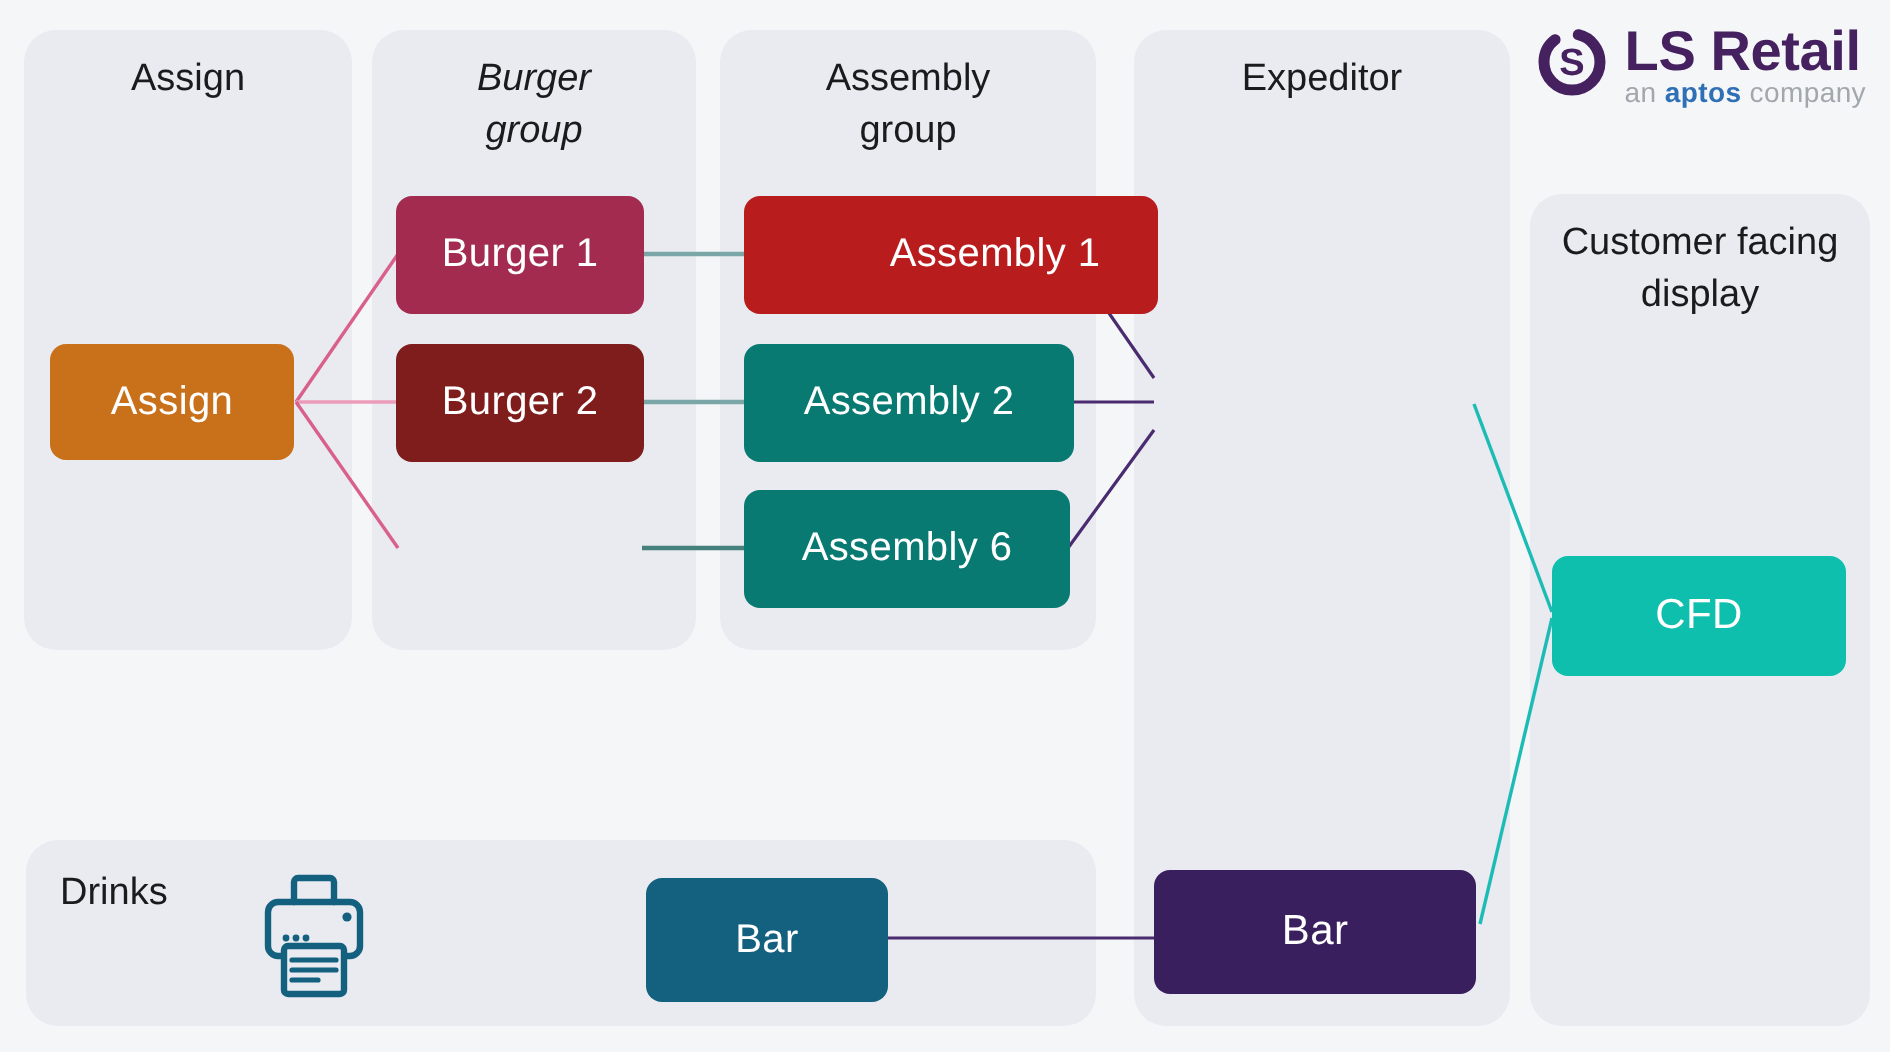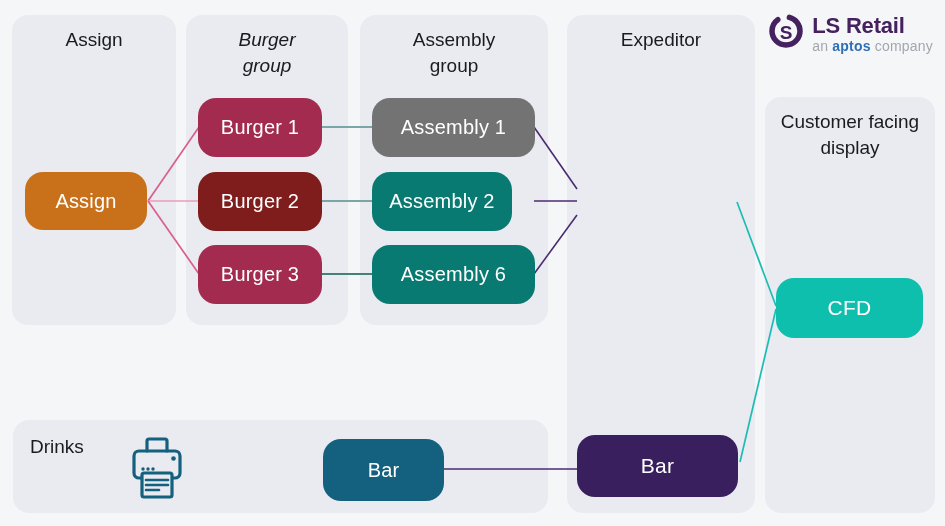--- a/index.html
+++ b/index.html
@@ -21,41 +21,41 @@
     text-align:center; font-size:19px; line-height:26px; color:#1b1b1e;
   }
   #p-burger .panel-title   { width:100px; left:50%; transform:translateX(-50%); }
   #p-assembly .panel-title { width:120px; left:50%; transform:translateX(-50%); }
   #p-cfd .panel-title      { width:140px; left:50%; transform:translateX(-50%); }
   #p-drinks .panel-title   { left:17px; right:auto; width:auto; text-align:left; top:14px; }
 
   .wires { position:absolute; left:0; top:0; z-index:1; }
 
   .node {
-    position:absolute; border-radius:18px; z-index:2;
+    position:absolute; border-radius:8px; z-index:2;
     display:flex; align-items:center; justify-content:center;
     color:#ffffff; font-size:20px; letter-spacing:0.2px;
   }
   #n-assign    { left:25px;  top:172px; width:122px; height:58px; }
   #n-burger1   { left:198px; top:98px;  width:124px; height:59px; }
   #n-burger2   { left:198px; top:172px; width:124px; height:59px; }
   #n-burger3   { left:198px; top:245px; width:124px; height:59px; }
   #n-assembly1 { left:372px; top:98px;  width:163px; height:59px; }
-  #n-assembly2 { left:372px; top:172px; width:140px; height:59px; }
+  #n-assembly2 { left:372px; top:172px; width:165px; height:59px; }
   #n-assembly3 { left:372px; top:245px; width:163px; height:59px; }
   #n-kitchen   { left:576px; top:172px; width:162px; height:58px; font-size:21px; }
   #n-cfd       { left:776px; top:278px; width:147px; height:60px; font-size:21px; }
   #n-bar-drinks    { left:323px; top:439px; width:121px; height:62px; }
   #n-bar-expeditor { left:577px; top:435px; width:161px; height:62px; font-size:21px; }
 
   .printer { position:absolute; left:118px; top:16px; }
 
   .logo { position:absolute; top:12px; right:12px; display:flex; gap:7px; align-items:flex-start; z-index:3; }
   .logo-text { display:flex; flex-direction:column; margin-top:3px; }
-  .logo-brand { font-size:22px; font-weight:bold; color:#45215f; line-height:21px; letter-spacing:-0.2px; }
+  .logo-brand { font-size:28px; font-weight:bold; color:#45215f; line-height:21px; letter-spacing:-0.2px; }
   .logo-sub { font-size:14px; color:#a2a7ae; margin-top:2px; letter-spacing:0.2px; }
   .logo-sub .aptos { color:#2f6fb6; font-weight:bold; }
 </style>
 </head>
 <body>
 
 <div class="canvas">
 
   <div class="panel" id="p-assign">
     <div class="panel-title">Assign</div>
@@ -112,24 +112,21 @@
 
   <div class="node" id="n-assign" style="background: rgb(201, 113, 26);">
     <span>Assign</span>
   </div>
   <div class="node" id="n-burger1" style="background: rgb(163, 43, 79);">
     <span>Burger 1</span>
   </div>
   <div class="node" id="n-burger2" style="background: #7f1d1d;">
     <span>Burger 2</span>
   </div>
-  <div class="node" id="n-burger3" style="background: rgb(163, 43, 79);">
-    <span>Burger 3</span>
-  </div>
-  <div class="node" id="n-assembly1" style="background: #737373;">
+  <div class="node" id="n-assembly1" style="background: #b91c1c; padding-left: 44px;">
     <span>Assembly 1</span>
   </div>
   <div class="node" id="n-assembly2" style="background: rgb(8, 122, 114);">
     <span>Assembly 2</span>
   </div>
   <div class="node" id="n-assembly3" style="background: rgb(8, 122, 114);">
     <span>Assembly 6</span>
   </div>
   <div class="node" id="n-cfd" style="background: rgb(14, 191, 174);">
     <span>CFD</span>

